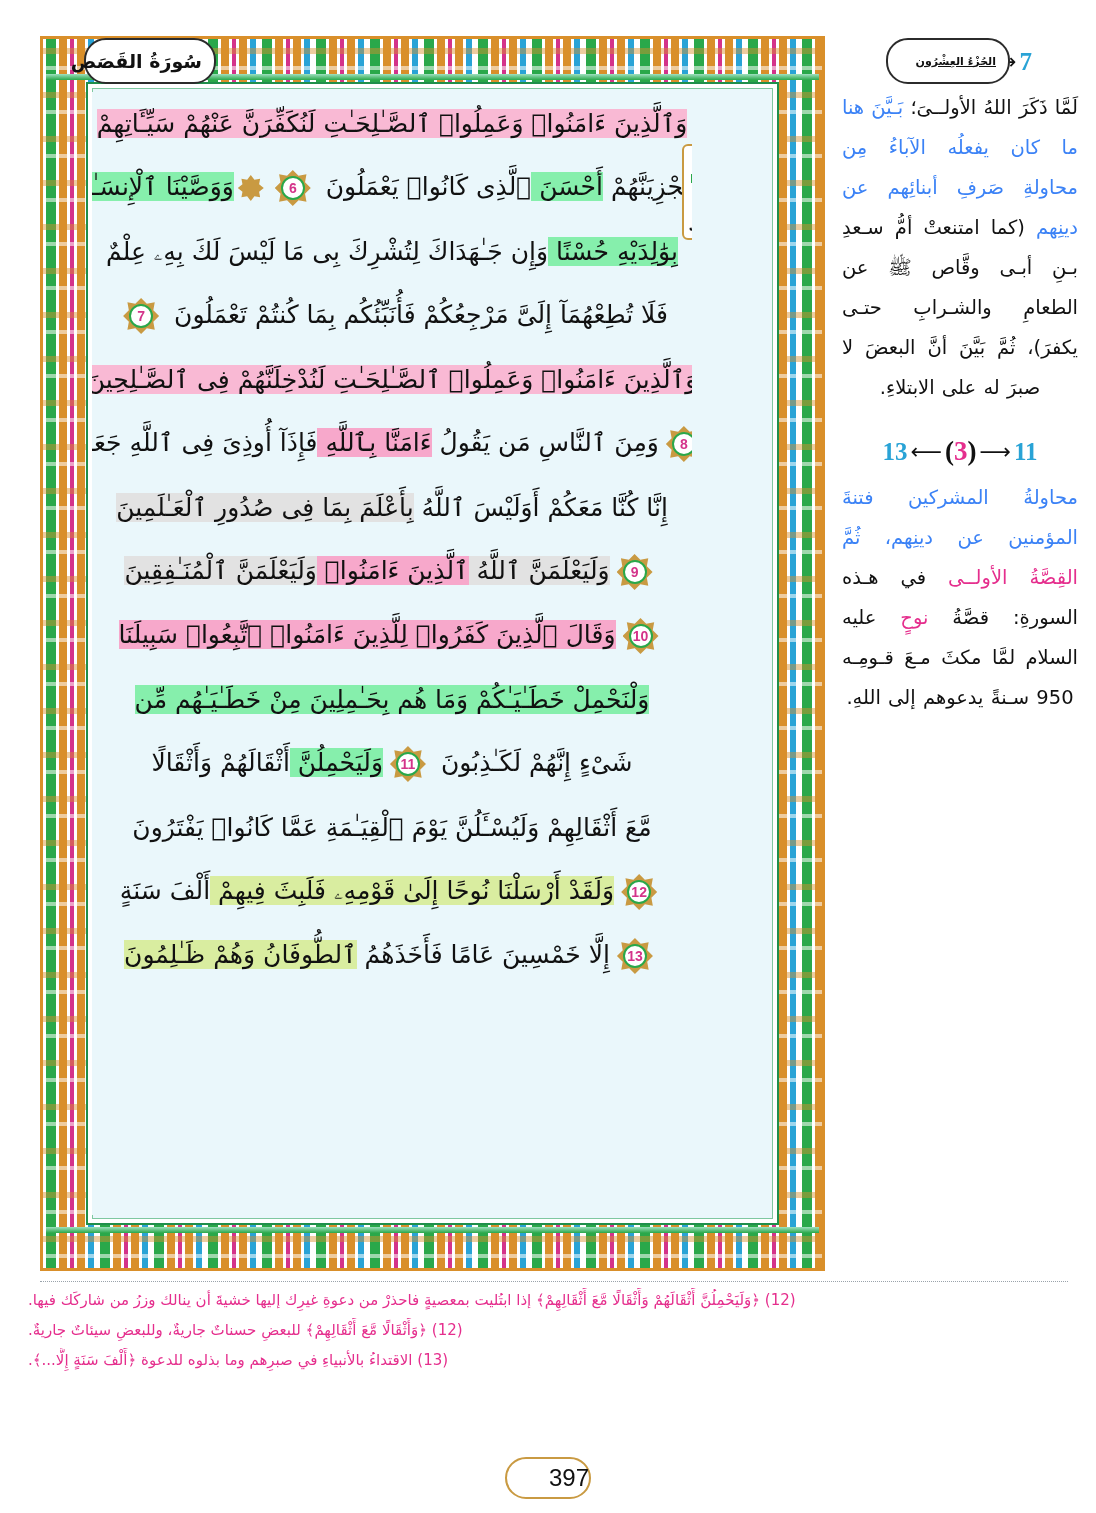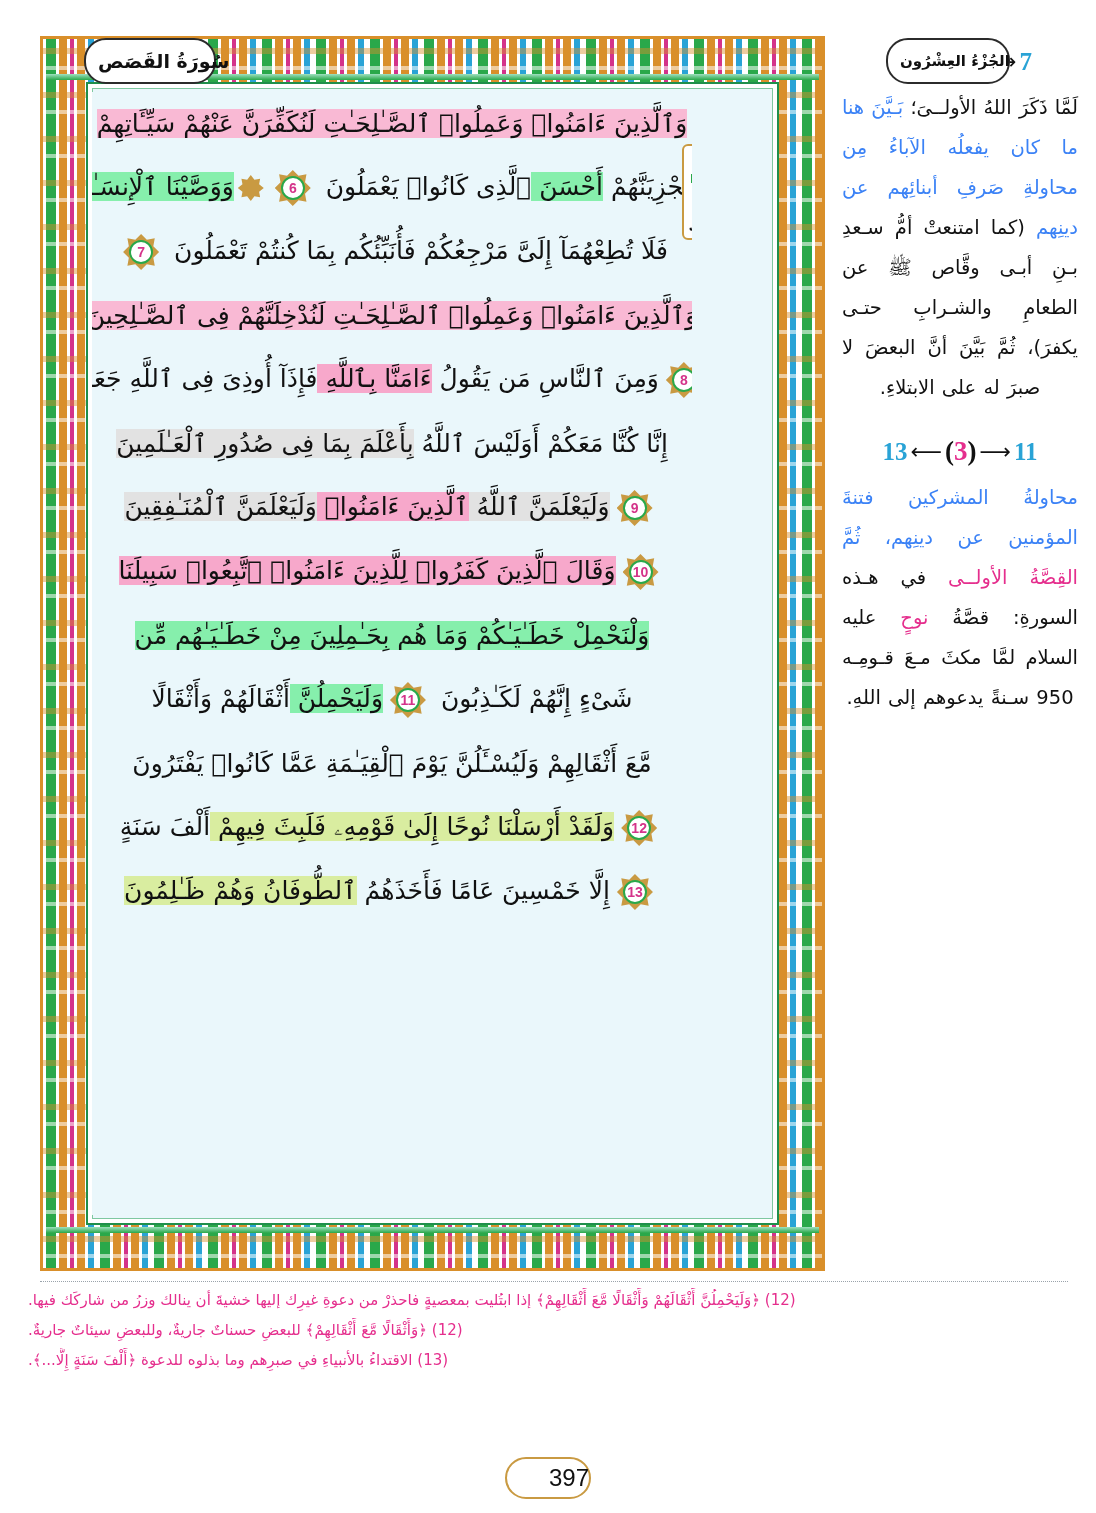--- a/index.html
+++ b/index.html
@@ -76,35 +76,35 @@
   .rail.bot { bottom: 38px; }
 
   
   .cartouche {
     position: absolute;
     top: 38px;
     height: 46px;
     background: #ffffff;
     border: 2px solid #2b2b2b;
     border-radius: 22px;
-    display: flex; align-items: center; justify-content: flex-end;
+    display: flex; align-items: center; justify-content: flex-start;
     z-index: 6;
     padding: 0 12px;
   }
   .cartouche span {
     font-family: "DejaVu Sans", "Liberation Sans", sans-serif;
     font-size: 19px;
     font-weight: 700;
     color: #111;
     white-space: nowrap;
     line-height: 1;
   }
   #cart-surah { left: 84px; width: 132px; }
   #cart-juz   { right: 86px; width: 124px; }
-  #cart-juz span { font-size: 15px; }
+  #cart-juz span { font-size: 11px; text-decoration: underline; }
 
   
   .quran-panel {
     position: absolute;
     left: 92px; top: 92px;
     width: 600px; height: 1123px;
     background: #eaf7fb;
     z-index: 4;
     overflow: hidden;
   }
@@ -312,20 +312,23 @@
 
   <div class="qline">
         <div class="qtext"><span class="hl-pink">وَٱلَّذِينَ ءَامَنُوا۟ وَعَمِلُوا۟ ٱلصَّـٰلِحَـٰتِ لَنُكَفِّرَنَّ عَنْهُمْ سَيِّـَٔاتِهِمْ </span></div>
       </div>
       <div class="qline">
         <div class="qtext"><span>وَلَنَجْزِيَنَّهُمْ </span><span class="hl-yellow">أَحْسَنَ </span><span>ٱلَّذِى كَانُوا۟ يَعْمَلُونَ </span><span class="ayah"><span class="rose"></span><span class="disc">
               <span class="num">6</span>
             </span></span><span class="sajda-mark"></span><span class="hl-yellow">وَوَصَّيْنَا ٱلْإِنسَـٰنَ </span></div>
       </div>
       <div class="qline">
+        <div class="qtext"><span class="hl-yellow">بِوَٰلِدَيْهِ حُسْنًا </span><span>وَإِن جَـٰهَدَاكَ لِتُشْرِكَ بِى مَا لَيْسَ لَكَ بِهِۦ عِلْمٌ </span></div>
+      </div>
+      <div class="qline">
         <div class="qtext"><span>فَلَا تُطِعْهُمَآ إِلَىَّ مَرْجِعُكُمْ فَأُنَبِّئُكُم بِمَا كُنتُمْ تَعْمَلُونَ </span><span class="ayah"><span class="rose"></span><span class="disc">
               <span class="num">7</span>
             </span></span></div>
       </div>
       <div class="qline">
         <div class="qtext"><span class="hl-pink">وَٱلَّذِينَ ءَامَنُوا۟ وَعَمِلُوا۟ ٱلصَّـٰلِحَـٰتِ لَنُدْخِلَنَّهُمْ فِى ٱلصَّـٰلِحِينَ </span></div>
       </div>
       <div class="qline">
         <div class="qtext"><span class="ayah"><span class="rose"></span><span class="disc">
               <span class="num">8</span>

